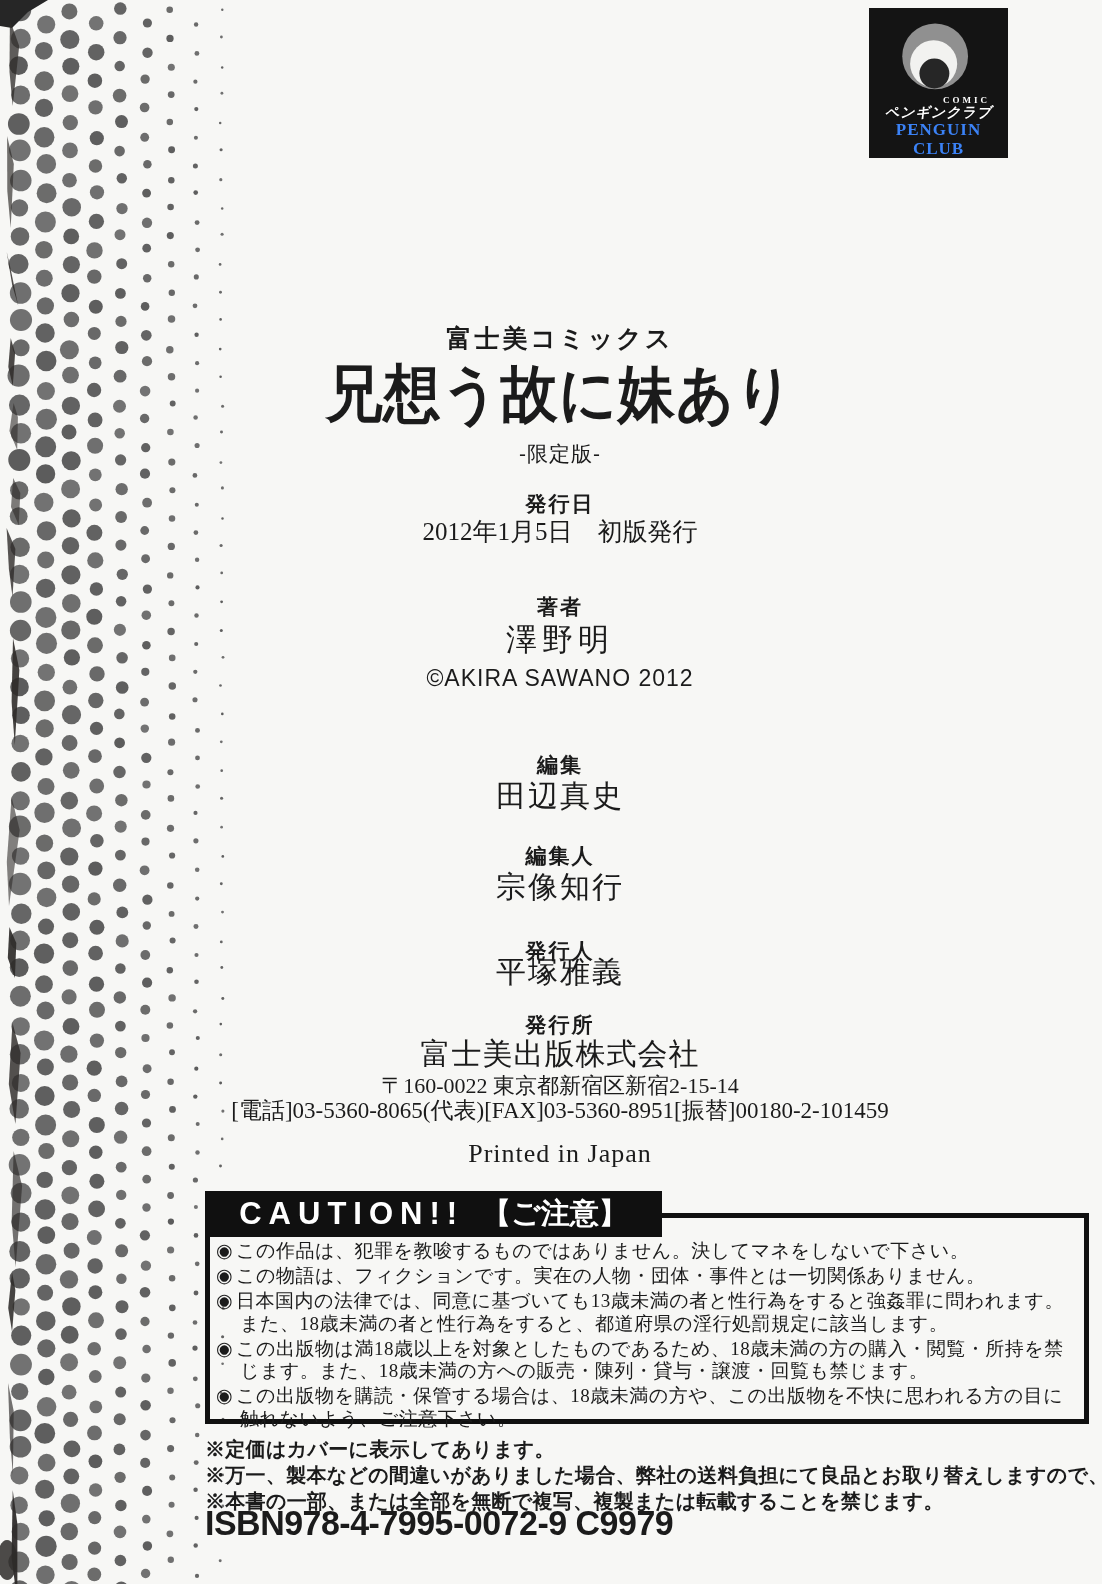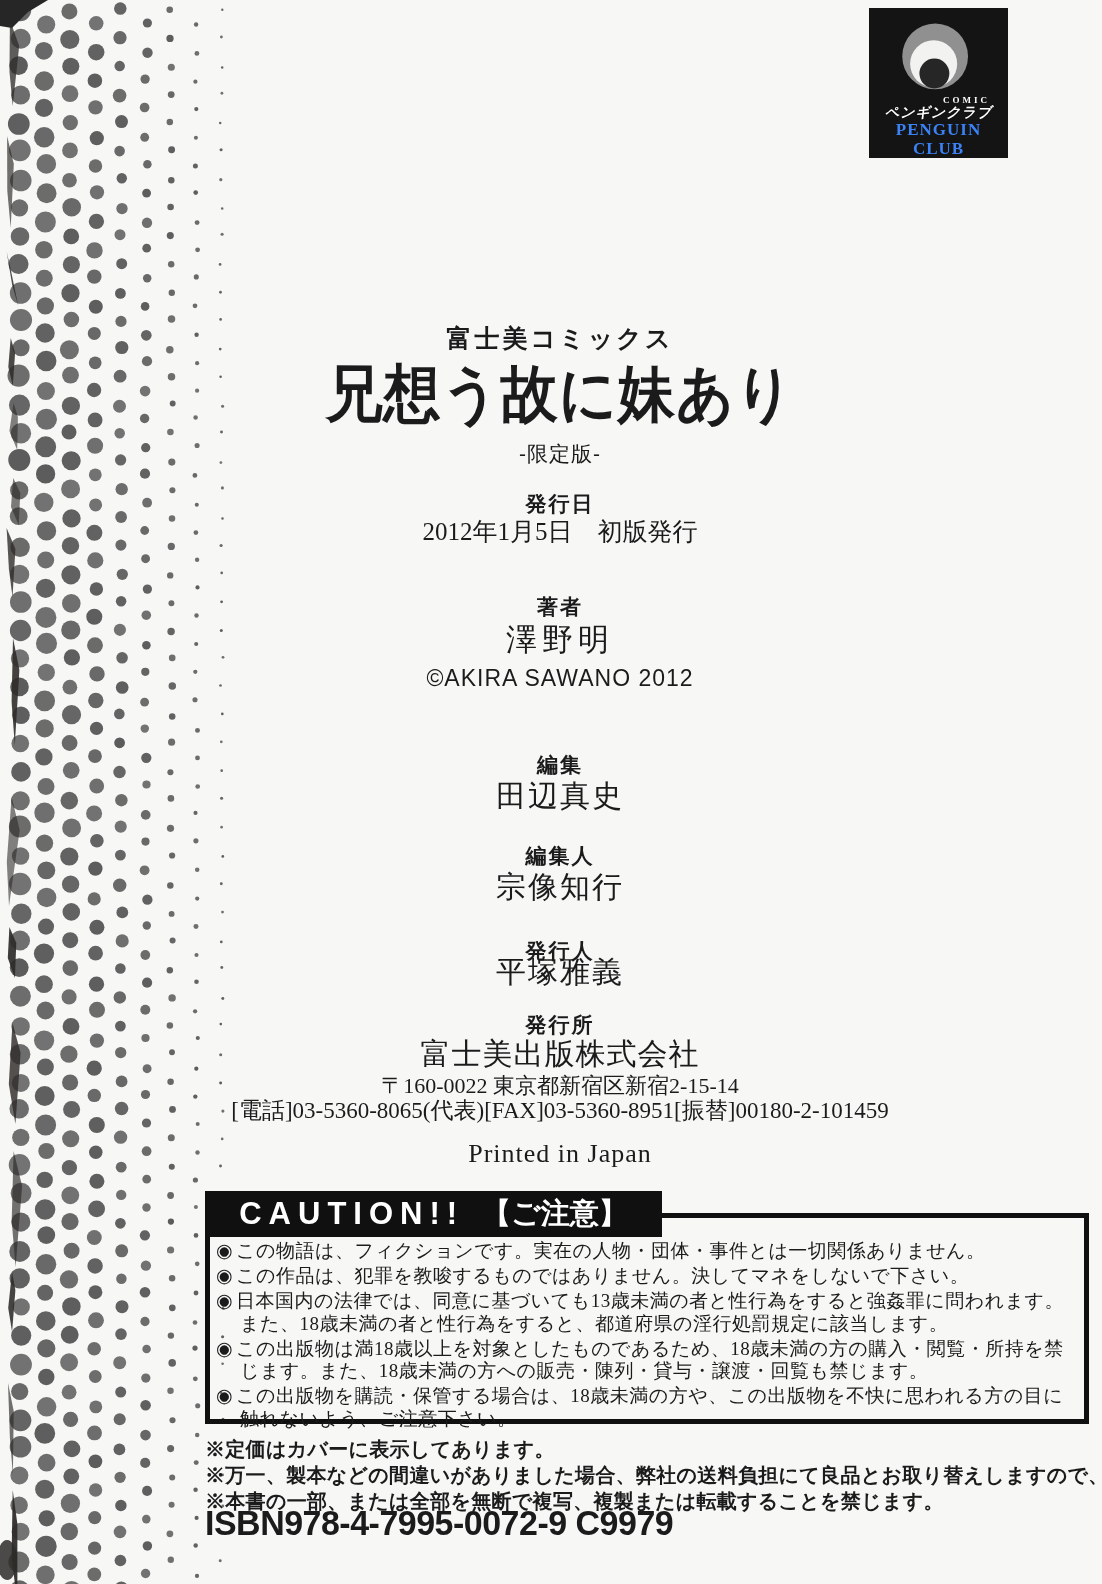--- a/index.html
+++ b/index.html
@@ -674,22 +674,22 @@
   <div class="cx t-contacts">[電話]03-5360-8065(代表)[FAX]03-5360-8951[振替]00180-2-101459</div>
 
   <div class="cx t-printed">Printed in Japan</div>
 
   <div class="abs caution-box"></div>
   <div class="abs caution-bar">
     <span class="en">CAUTION!!</span>
     <span class="jp">【ご注意】</span>
   </div>
   <div class="caution-items">
+    <p class="c-item"><span class="bullet">◉</span><span>この作品は、犯罪を教唆するものではありません。決してマネをしないで下さい。</span></p>
     <p class="c-item"><span class="bullet">◉</span><span>この物語は、フィクションです。実在の人物・団体・事件とは一切関係ありません。</span></p>
-    <p class="c-item"><span class="bullet">◉</span><span>この作品は、犯罪を教唆するものではありません。決してマネをしないで下さい。</span></p>
     <p class="c-item"><span class="bullet">◉</span><span>日本国内の法律では、同意に基づいても13歳未満の者と性行為をすると強姦罪に問われます。また、18歳未満の者と性行為をすると、都道府県の淫行処罰規定に該当します。</span></p>
     <p class="c-item"><span class="bullet">◉</span><span>この出版物は満18歳以上を対象としたものであるため、18歳未満の方の購入・閲覧・所持を禁じます。また、18歳未満の方への販売・陳列・貸与・譲渡・回覧も禁じます。</span></p>
     <p class="c-item"><span class="bullet">◉</span><span>この出版物を購読・保管する場合は、18歳未満の方や、この出版物を不快に思われる方の目に触れないよう、ご注意下さい。</span></p>
   </div>
 
   <div class="abs footnotes">
     <div class="fn">※定価はカバーに表示してあります。</div>
     <div class="fn">※万一、製本などの間違いがありました場合、弊社の送料負担にて良品とお取り替えしますので、ご返送ください。</div>
     <div class="fn">※本書の一部、または全部を無断で複写、複製または転載することを禁じます。</div>
   </div>

